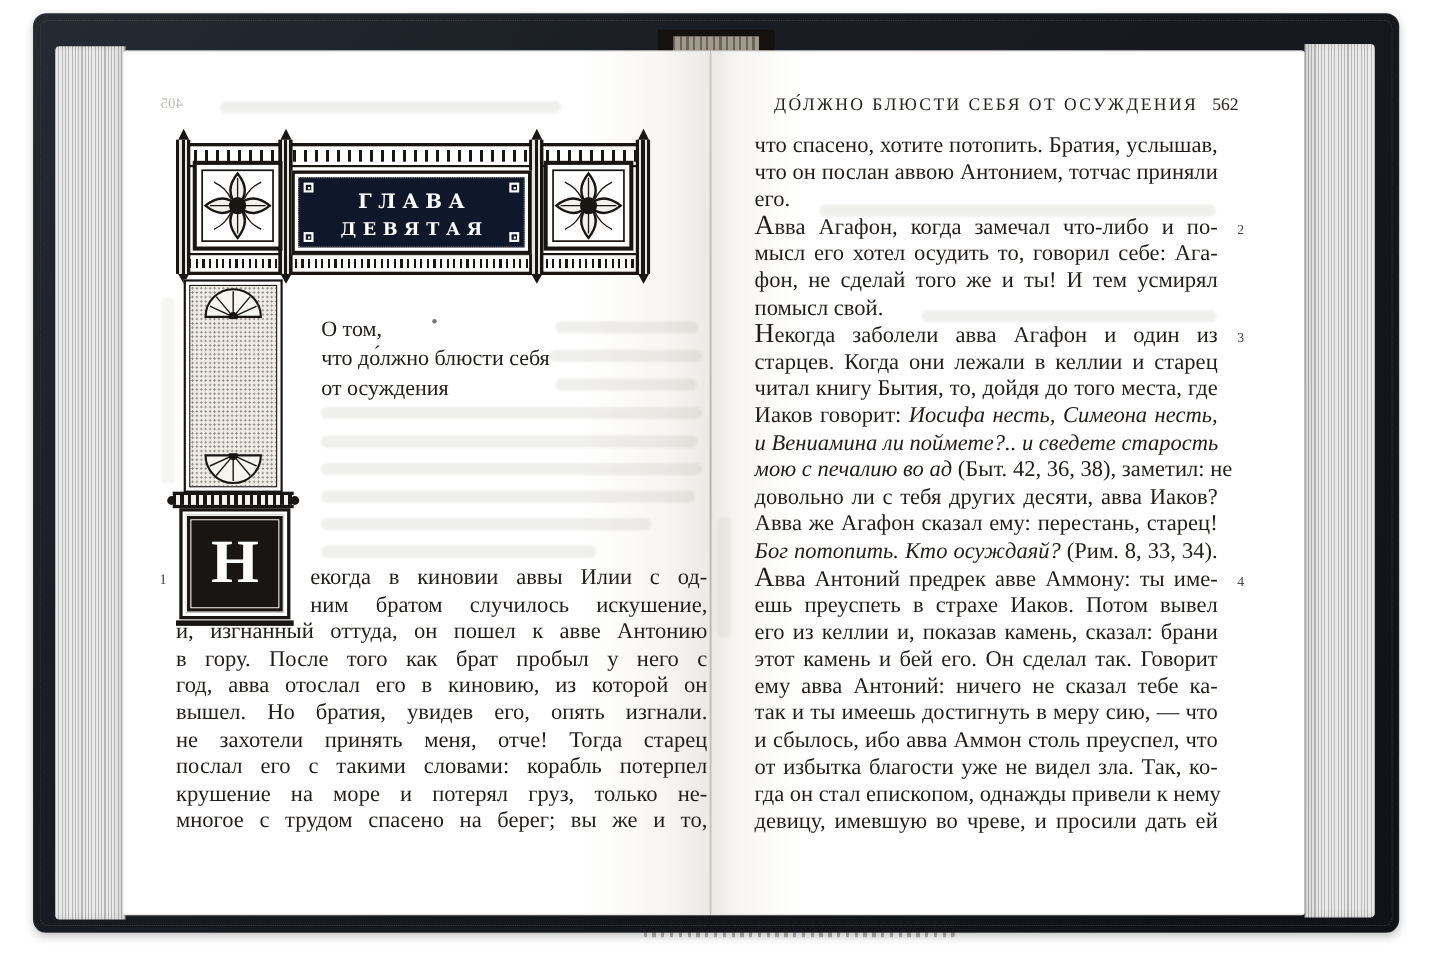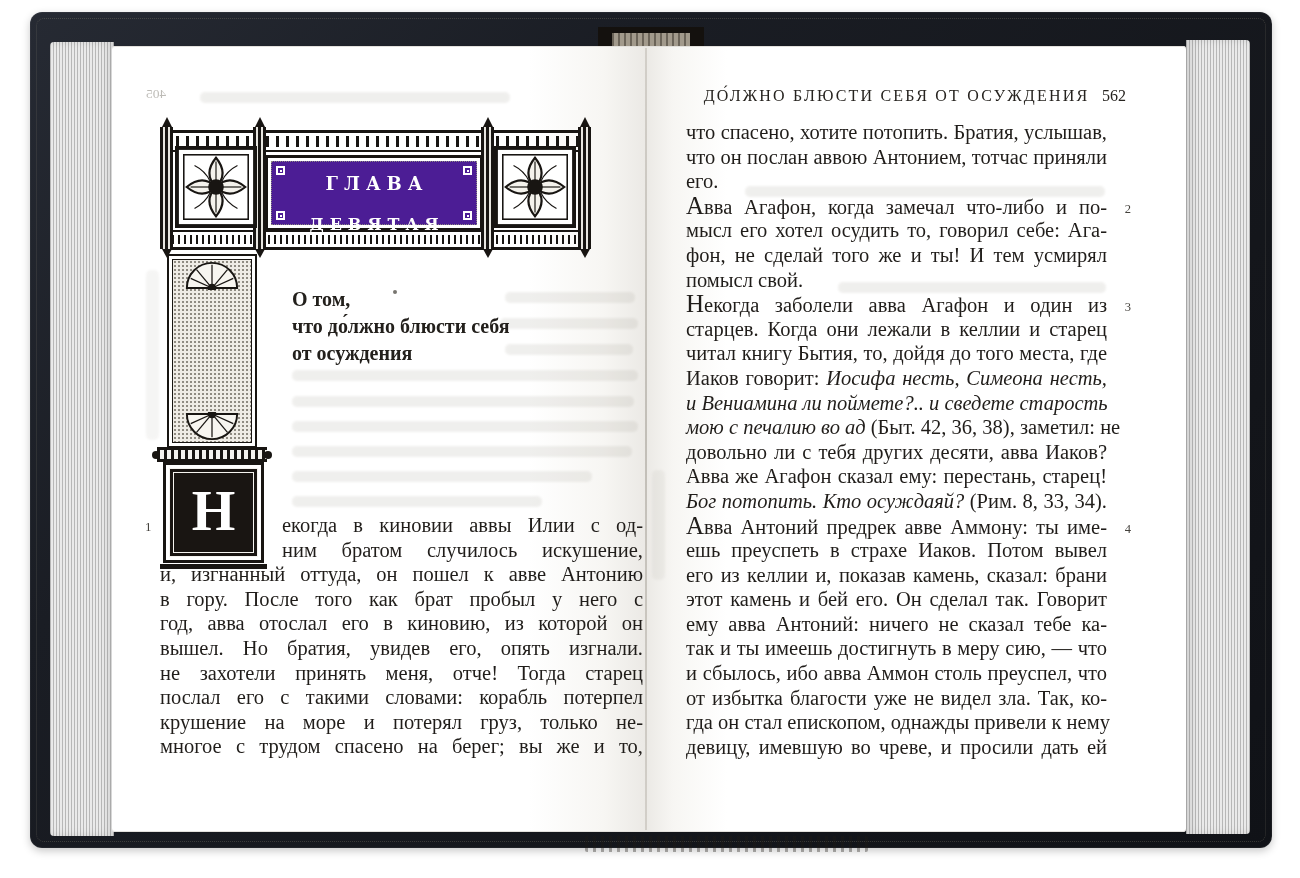--- a/index.html
+++ b/index.html
@@ -64,29 +64,29 @@
   .pil::before { content:""; position:absolute; top:-10px; left:50%; transform:translateX(-50%);
     border-left:5px solid transparent; border-right:5px solid transparent; border-bottom:10px solid #181512; }
   .pil::after { content:""; position:absolute; bottom:-9px; left:50%; transform:translateX(-50%);
     border-left:5px solid transparent; border-right:5px solid transparent; border-top:9px solid #181512; }
   .pil1{left:0;} .pil2{left:93px;} .pil3{left:321px;} .pil4{left:418px;}
   .rosette { position:absolute; top:25px; width:82px; height:82px; }
   .rosette svg { width:100%; height:100%; display:block; }
   #rosette-left{ left:15px; } #rosette-right{ left:334px; }
   #banner-panel { position:absolute; left:105px; top:34px; width:218px; height:76px;
     border:3px solid #181512; background:#fff; padding:3px; }
-  #panel-inner { width:100%; height:100%; background:#4c1d95; position:relative;
+  #panel-inner { width:100%; height:100%; background:#0f172a; position:relative;
     border:1px dotted #8f8b83; }
   .ck { position:absolute; width:9px; height:9px; border:2px solid #fff; }
   .ck::after { content:""; position:absolute; left:2px; top:2px; width:2px; height:2px; background:#fff; }
   .ck-tl{left:4px;top:4px;} .ck-tr{right:4px;top:4px;} .ck-bl{left:4px;bottom:4px;} .ck-br{right:4px;bottom:4px;}
   .banner-line { color:#fff; text-align:center; font-family:"DejaVu Serif",serif;
     font-weight:700; letter-spacing:6px; padding-left:6px; line-height:1; }
   #banner-line1 { font-size:18px; margin-top:13px; }
-  #banner-line2 { font-size:16px; margin-top:24px; }
+  #banner-line2 { font-size:16px; margin-top:8px; }
 
   
   #column { position:absolute; left:167px; top:254px; width:90px; height:194px;
     border:2px solid #181512; background:#fff; padding:3px; }
   #column-inner { height:100%; border:1.5px solid #181512; position:relative; overflow:hidden;
     background-color:#efece6;
     background-image:radial-gradient(#8f8b82 0.9px, transparent 1.1px); background-size:4px 4px; }
   .fan { position:absolute; left:50%; transform:translateX(-50%); width:58px; height:31px; }
   #fan-top{ top:-1px; }
   #fan-bot{ bottom:-1px; transform:translateX(-50%) scaleY(-1); }
@@ -101,21 +101,21 @@
   #dropcap { position:absolute; left:163px; top:462px; width:101px; height:101px;
     border:3px solid #181512; background:#fff; padding:3px; }
   #dropcap::after { content:""; position:absolute; left:-6px; right:-6px; bottom:-9px; height:5px; background:#181512; }
   #drop-inner { width:100%; height:100%; background:#191512; display:flex; align-items:center; justify-content:center;
     box-shadow:inset 0 0 0 1px #f5f3ef, inset 0 0 0 4px #191512, inset 0 0 0 5px #f5f3ef; }
   #drop-letter { color:#fff; font-weight:700; font-size:56px; line-height:1; padding-bottom:4px;
     font-family:"Liberation Serif",serif; }
 
   
   .ink { color:#201d1a; }
-  #subtitle { position:absolute; left:292px; top:286px; font-weight:700; font-size:20px;
+  #subtitle { position:absolute; left:292px; top:286px; font-weight:400; font-size:20px;
     line-height:27px; color:#23201c; }
   #left-margin-num { position:absolute; left:145px; top:519px; font-size:13px; color:#44413c; }
   #left-text { position:absolute; left:160px; top:513px; width:483px;
     font-size:20.5px; line-height:24.6px; color:#201d1a; }
   #right-header { position:absolute; left:686px; top:87px; width:421px; text-align:center;
     font-size:16px; letter-spacing:2.2px; color:#26231f; }
   #right-pagenum { position:absolute; left:1082px; top:87px; width:44px; text-align:right;
     font-size:16px; color:#26231f; }
   #right-text { position:absolute; left:686px; top:120px; width:421px;
     font-size:20.5px; line-height:24.6px; color:#201d1a; }

